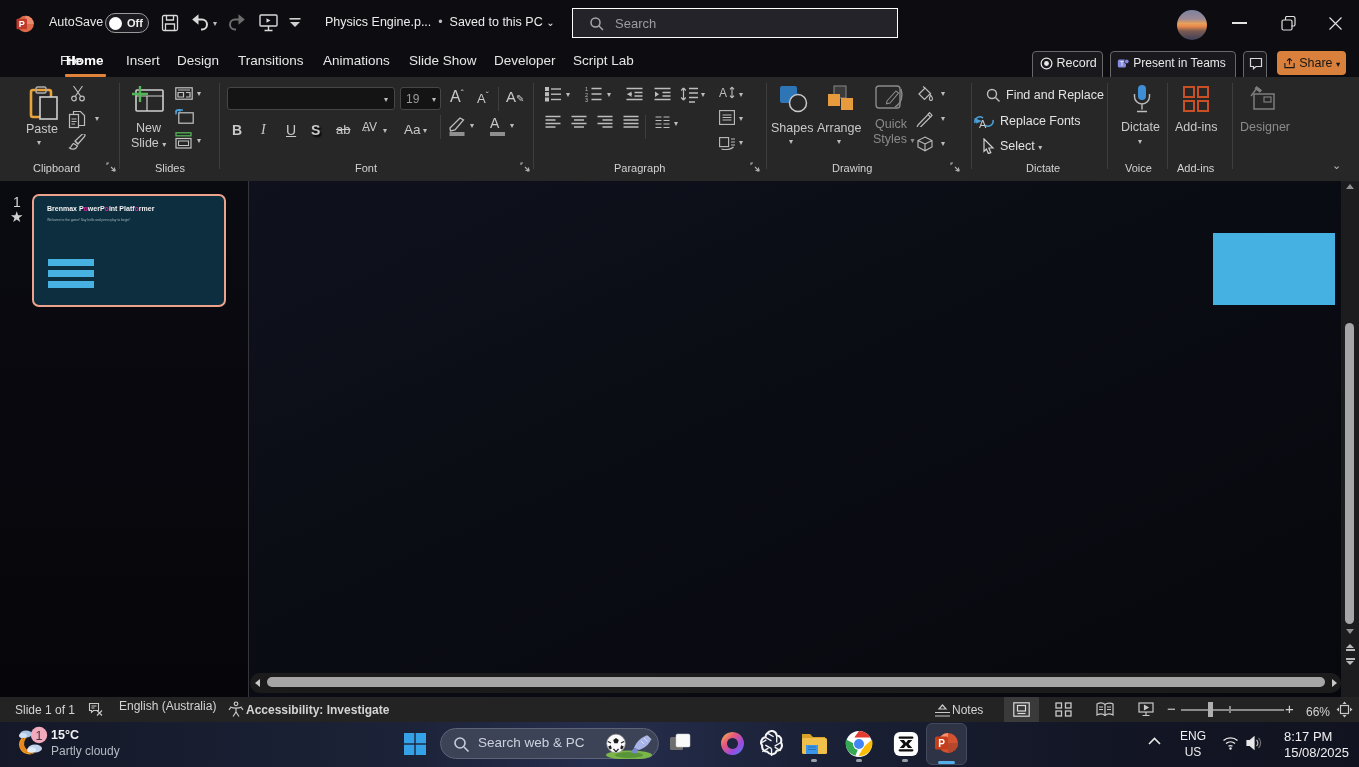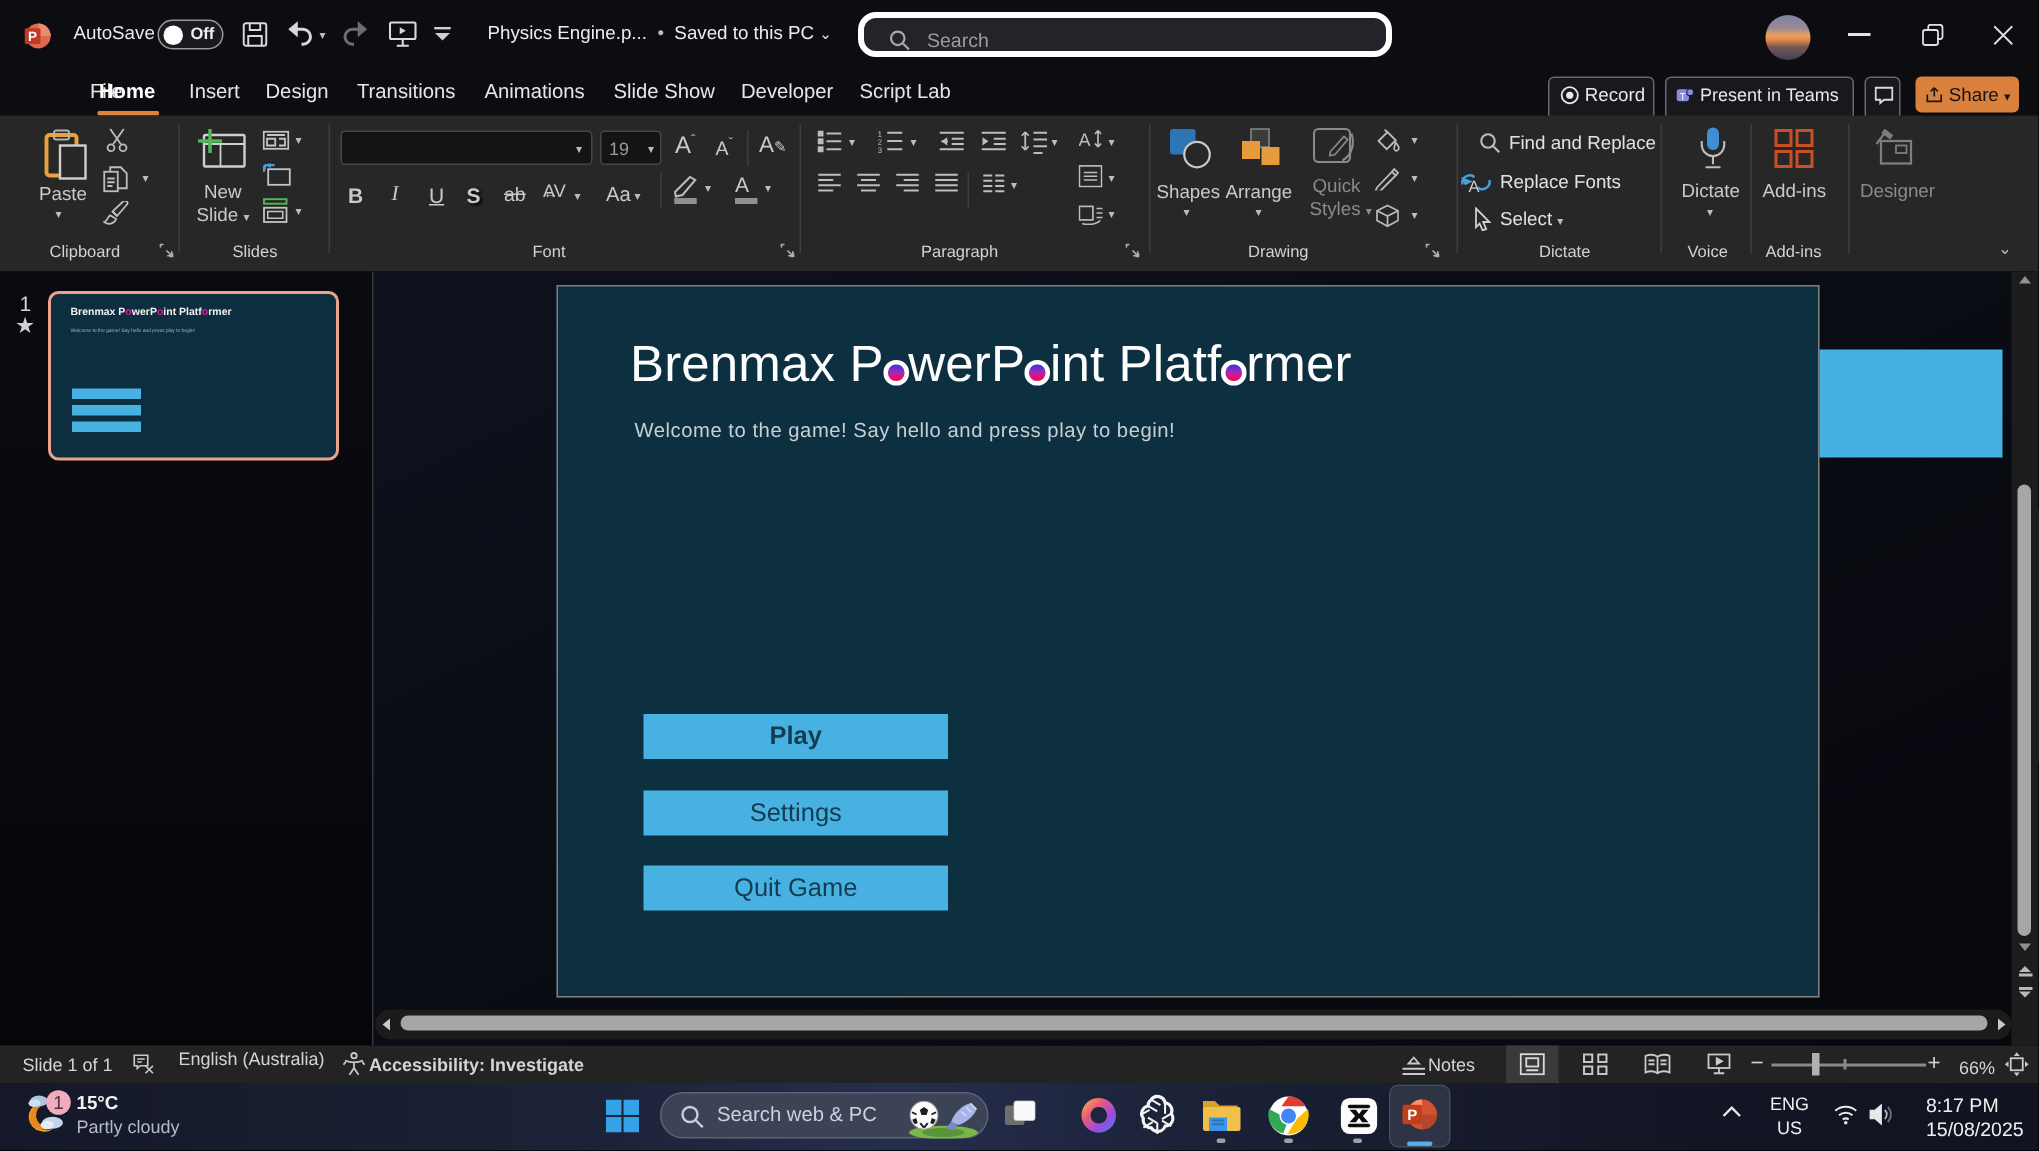--- a/index.html
+++ b/index.html
@@ -10,21 +10,21 @@
   
   #titlebar { position:absolute; left:0; top:0; width:1359px; height:47px; background:#0d0c11; }
   #ppticon { position:absolute; left:16px; top:15px; }
   .tb-text { color:#e9e9e9; font-size:12.5px; }
   #autosave { position:absolute; left:49px; top:15px; }
   #toggle { position:absolute; left:105px; top:13px; width:44px; height:20px; border:1px solid #9a9a9a; border-radius:10px; background:#1b1a1f; }
   #toggle .knob { position:absolute; left:3px; top:2.5px; width:13px; height:13px; background:#fff; border-radius:50%; }
   #toggle .lbl { position:absolute; left:21px; top:3px; color:#f0f0f0; font-size:11px; font-weight:700; }
   .tbicon { position:absolute; top:13px; color:#d6d6d6; }
   #doctitle { position:absolute; left:325px; top:15px; color:#ececec; font-size:12.5px; }
-  #searchbox { position:absolute; left:572px; top:8px; width:356px; height:30px; background:#242329; border:4px solid #ffffff; border-radius:12px; }
+  #searchbox { position:absolute; left:572px; top:8px; width:326px; height:30px; background:#242329; border:1px solid #ffffff; border-radius:0; }
   #searchbox .stext { position:absolute; left:42px; top:7px; color:#9d9da1; font-size:13px; }
   #avatar { position:absolute; left:1177px; top:10px; width:30px; height:30px; border-radius:50%;
      background: linear-gradient(180deg, #7d82a0 0%, #9d8a95 30%, #e8a05a 45%, #e8874a 55%, #7a5a52 70%, #3d4058 100%); overflow:hidden;}
   .winctl { position:absolute; top:14px; color:#e4e4e4; font-size:15px; font-weight:400; }
 
   
   #tabrow { position:absolute; left:0; top:47px; width:1359px; height:30px; background:#0d0c11; }
   .rtab { position:absolute; top:6px; color:#e6e6e6; font-size:13.5px; }
   .rtab.home { font-weight:700; color:#fff; }
   #homeunderline { position:absolute; left:65px; top:27px; width:41px; height:2.5px; background:#e0833c; border-radius:1px; }
@@ -416,27 +416,20 @@
     <div style="position:absolute; left:10px; top:27px; color:#cfcfcf; font-size:15px;">★</div>
     <div id="thumbwrap">
       <div style="position:absolute; left:13px; top:9px; color:#f2f2f2; font-size:7px; font-weight:700; white-space:nowrap;">Brenmax P<span style="color:#e01a9b;">o</span>werP<span style="color:#e01a9b;">o</span>int Platf<span style="color:#e01a9b;">o</span>rmer</div>
       <div style="position:absolute; left:13px; top:22px; color:#9fb2ba; font-size:3.4px; letter-spacing:-0.05px; white-space:nowrap;">Welcome to the game! Say hello and press play to begin!</div>
       <div style="position:absolute; left:14px; top:63px; width:46px; height:6.5px; background:#47b2e2;"></div>
       <div style="position:absolute; left:14px; top:74px; width:46px; height:6.5px; background:#47b2e2;"></div>
       <div style="position:absolute; left:14px; top:85px; width:46px; height:6.5px; background:#47b2e2;"></div>
     </div>
   </div>
   <div id="panelsep"></div>
-  <div id="slide">
-    <div id="slidetitle">Brenmax P<span class="gradO"></span>werP<span class="gradO"></span>int Platf<span class="gradO"></span>rmer</div>
-    <div id="slidesub">Welcome to the game! Say hello and press play to begin!</div>
-    <div class="menubtn" style="top:285px; font-weight:700;">Play</div>
-    <div class="menubtn" style="top:336px;">Settings</div>
-    <div class="menubtn" style="top:386px;">Quit Game</div>
-  </div>
   <div id="bluerect"></div>
   <div id="vsb">
     <div style="position:absolute; left:5px; top:3px; width:0; height:0; border-left:4px solid transparent; border-right:4px solid transparent; border-bottom:5px solid #8f8f8f;"></div>
     <div id="vthumb"></div>
     <div style="position:absolute; left:5px; top:448px; width:0; height:0; border-left:4px solid transparent; border-right:4px solid transparent; border-top:5px solid #8f8f8f;"></div>
     <div style="position:absolute; left:5px; top:463px; width:0; height:0; border-left:4px solid transparent; border-right:4px solid transparent; border-bottom:4px solid #b8b8b8;"></div>
     <div style="position:absolute; left:4.5px; top:468px; width:9px; height:1.5px; background:#b8b8b8;"></div>
     <div style="position:absolute; left:4.5px; top:477px; width:9px; height:1.5px; background:#b8b8b8;"></div>
     <div style="position:absolute; left:5px; top:479.5px; width:0; height:0; border-left:4px solid transparent; border-right:4px solid transparent; border-top:4px solid #b8b8b8;"></div>
   </div>

